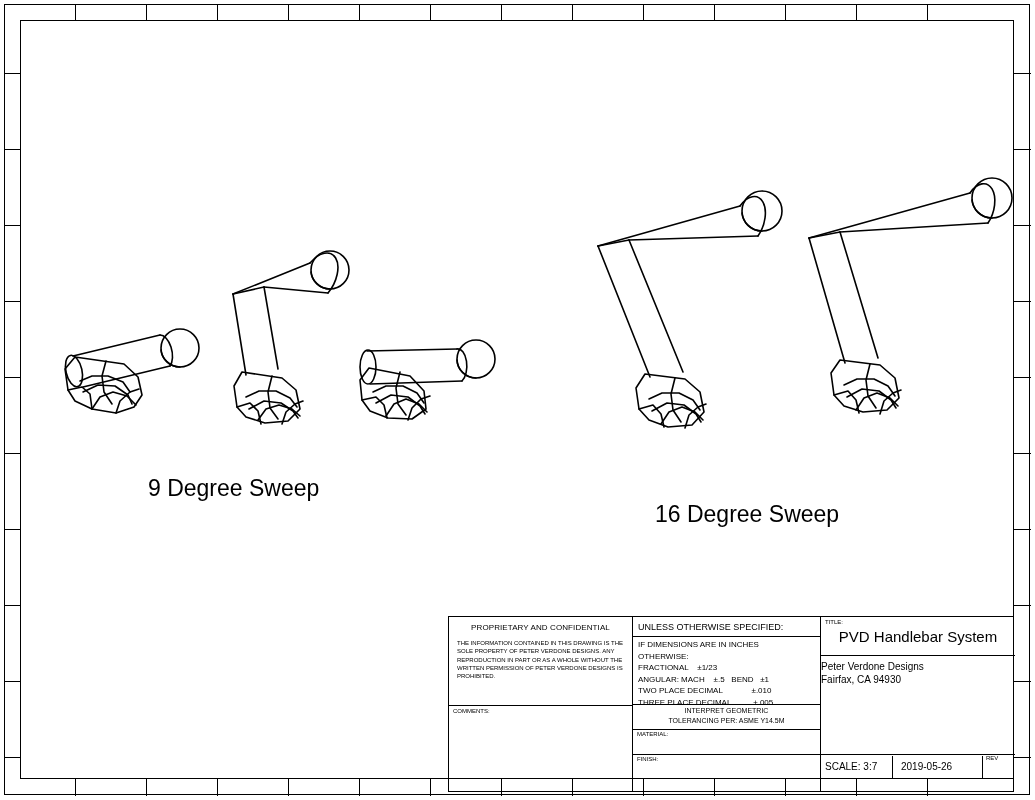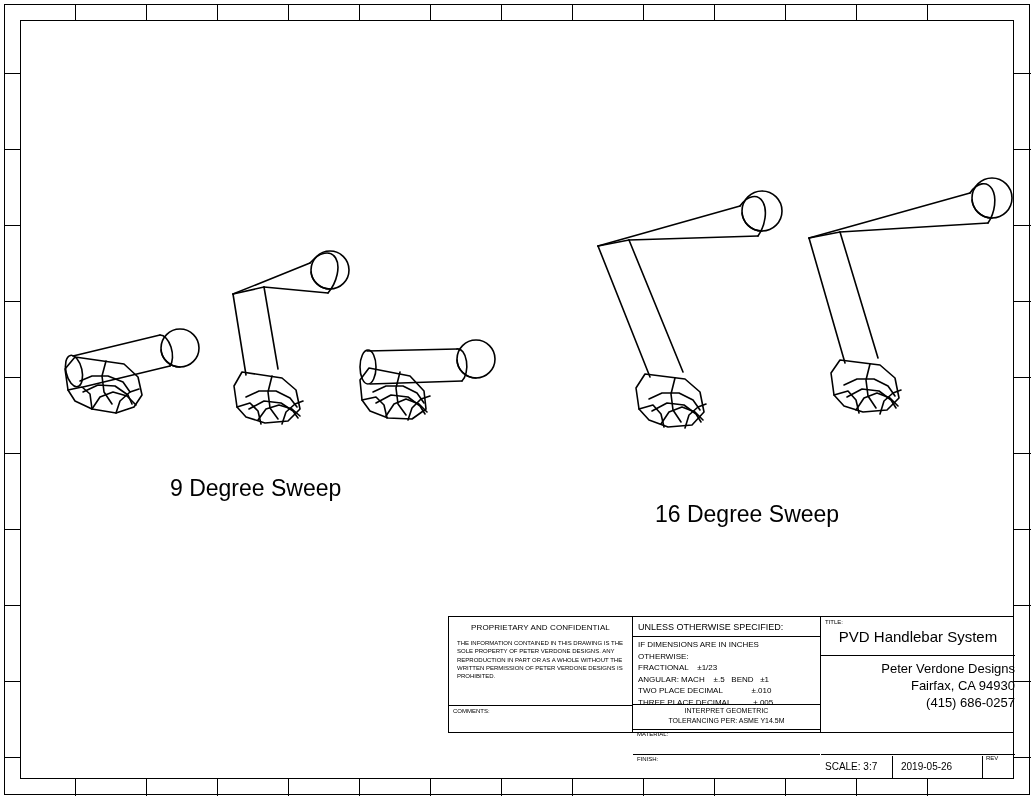--- a/index.html
+++ b/index.html
@@ -63,30 +63,30 @@
     position: absolute;
     left: 0; top: 0;
   }
   .view-label {
     position: absolute;
     font-size: 23px;
     color: #000;
     white-space: nowrap;
     font-family: "Liberation Sans", sans-serif;
   }
-  .label-9 { left: 128px; top: 455px; margin-left: 22px; }
+  .label-9 { left: 128px; top: 455px; }
   .label-16 { left: 635px; top: 481px; }
 
   
   .titleblock {
     position: absolute;
     left: 448px;
     top: 616px;
     width: 566px;
-    height: 117px;
+    height: 176px;
     border: 1px solid #000;
     box-sizing: border-box;
     font-family: "Liberation Sans", sans-serif;
     color: #000;
   }
   .tb-col {
     position: absolute;
     top: 0;
     height: 100%;
     box-sizing: border-box;
@@ -205,22 +205,22 @@
     position: absolute;
     left: 0; right: 0;
     top: 38px;
     border-top: 1px solid #000;
   }
   .company-block {
     position: absolute;
     left: 0;
     top: 43px;
     width: 100%;
-    text-align: right;
-    font-size: 13px;
+    text-align: left;
+    font-size: 10px;
     line-height: 1.32;
   }
   .title-rule2 {
     position: absolute;
     left: 0; right: 0;
     top: 137px;
     border-top: 1px solid #000;
   }
   .scale-cell {
     position: absolute;
@@ -458,21 +458,20 @@
       <div class="tol-finish">FINISH:</div>
     </div>
 
     <div class="tb-col tb-col-title">
       <div class="title-tag">TITLE:</div>
       <div class="title-main">PVD Handlebar System</div>
       <div class="title-rule1"></div>
       <div class="company-block">
         <div>Peter Verdone Designs</div>
         <div>Fairfax, CA 94930</div>
-        <div>(415) 686-0257</div>
       </div>
       <div class="title-rule2"></div>
       <div class="scale-cell">SCALE: 3:7</div>
       <div class="date-cell">2019-05-26</div>
       <div class="rev-cell">
         <div class="rev-tag">REV</div>
       </div>
     </div>
 
   </div>

